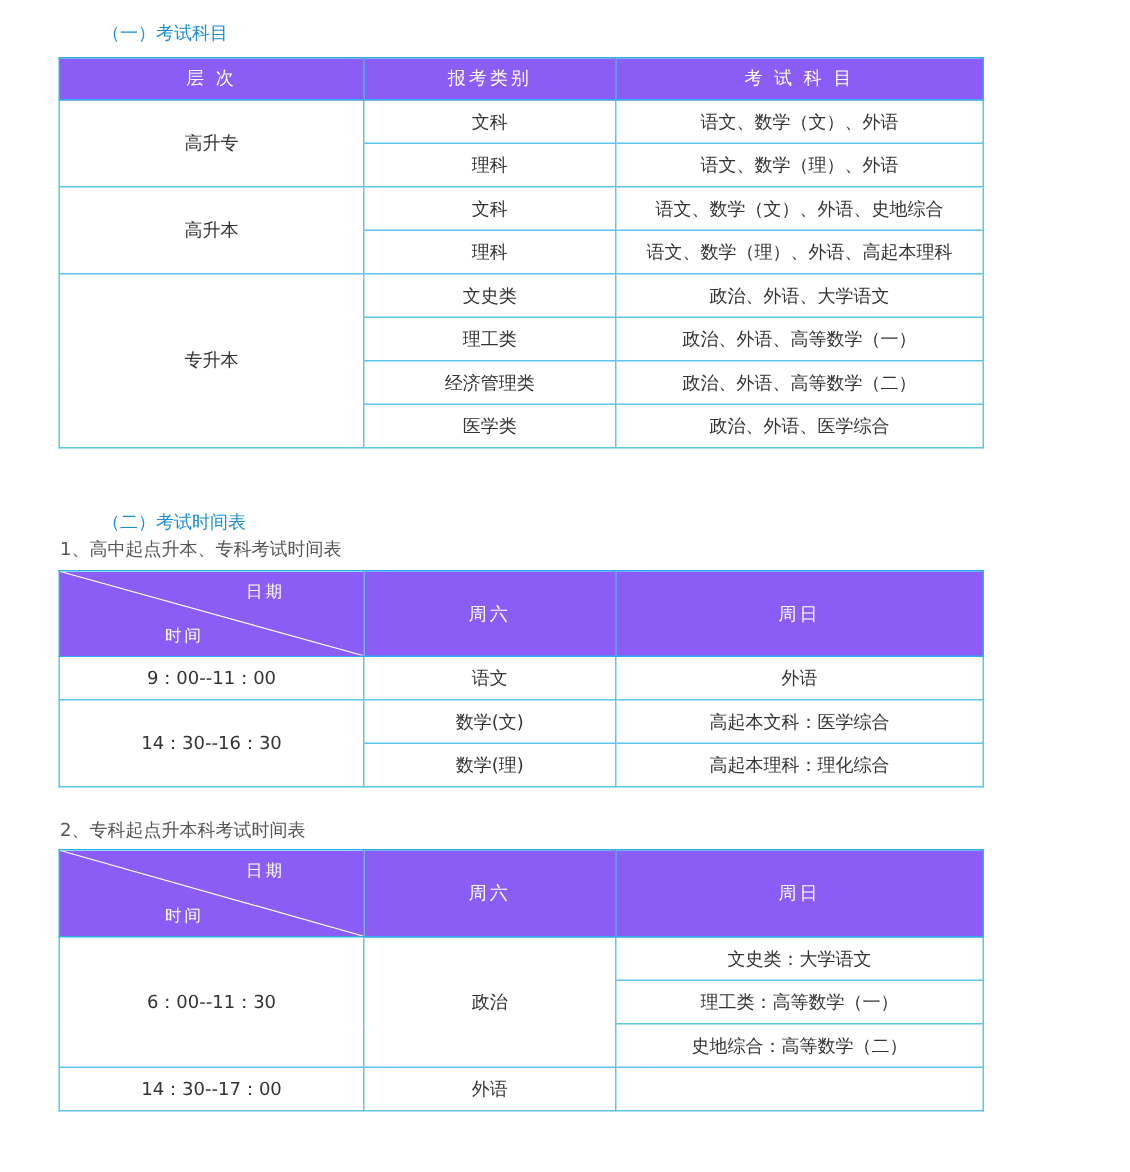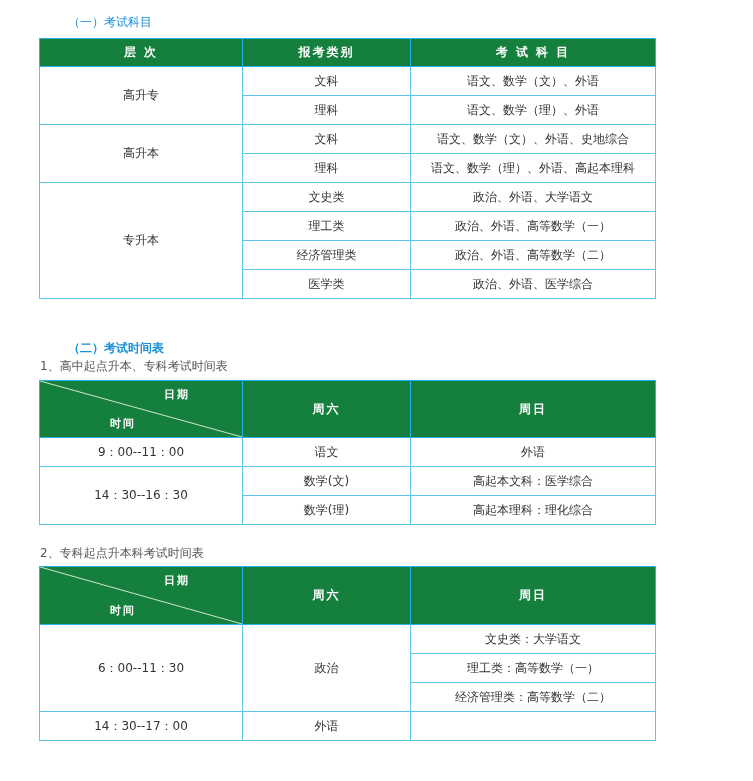--- a/index.html
+++ b/index.html
@@ -2,21 +2,21 @@
 <html><head>
 <meta charset="utf-8">
 <style>
   html, body { margin:0; padding:0; background:#ffffff; }
   body { width:753px; height:781px; position:relative; font-family:"DejaVu Sans","Liberation Sans",sans-serif; color:#333; overflow:hidden; }
   .heading { position:absolute; left:40px; font-size:12px; color:#1a8fd6;margin-left:28px; }
   .sub { position:absolute; left:40px; font-size:12px; color:#555; }
   .note { position:absolute; left:40px; font-size:12.5px; font-weight:bold; color:#222; letter-spacing:1px; }
   table { position:absolute; left:39px; border-collapse:collapse; table-layout:fixed; width:616px; }
   td, th { border:1.5px solid #5cc6e8; text-align:center; font-size:12px; color:#333; padding:0; }
-  th { background:#15803d; color:#fff; font-weight:bold; border-color:#2bb0eb; letter-spacing:2px; }
+  th { background:#8b5cf6; color:#fff; font-weight:normal; border-color:#2bb0eb; letter-spacing:2px; }
   col.c1 { width:203px; } col.c2 { width:168px; } col.c3 { width:245px; }
   .diag { position:relative;padding-left:30px; }
   .diag svg { position:absolute; left:0; top:0; width:100%; height:100%; }
   .diag .top { position:absolute; right:52px; top:6px; font-size:11px; }
   .diag .bot { position:absolute; left:70px; bottom:6px; font-size:11px; }
 </style>
 </head>
 <body>
 
 <div class="heading" style="top:14px;">（一）考试科目</div>
@@ -64,21 +64,21 @@
     <td>经济管理类</td>
     <td>政治、外语、高等数学（二）</td>
   </tr>
   <tr style="height:29px;margin-top:47px;">
     <td>医学类</td>
     <td>政治、外语、医学综合</td>
   </tr>
 </tbody>
   </table>
 
-<div class="heading" style="top:340px;font-weight:bold;">（二）考试时间表</div>
+<div class="heading" style="top:340px;">（二）考试时间表</div>
 <div class="sub" style="top:358px;text-align:right;">1、高中起点升本、专科考试时间表</div>
 
 <table style="top:380px;">
   <colgroup>
       <col class="c1">
       <col class="c2">
       <col class="c3">
     </colgroup>
   <tbody>
       <tr style="height:57px;">
@@ -131,21 +131,21 @@
   </tr>
   <tr style="height:29px;">
     <td rowspan="3">6：00--11：30</td>
     <td rowspan="3">政治</td>
     <td>文史类：大学语文</td>
   </tr>
   <tr style="height:29px;">
     <td>理工类：高等数学（一）</td>
   </tr>
   <tr style="height:29px;">
-    <td>经济管理类：高等数学（二）</td>
+    <td>史地综合：高等数学（二）</td>
   </tr>
   <tr style="height:29px;">
     <td>14：30--17：00</td>
     <td>外语</td>
     <td></td>
   </tr>
 </tbody>
   </table>
 
 <div class="note" style="top:777px;margin-top:39px;">注：（ 以准考证为准 ）</div>

